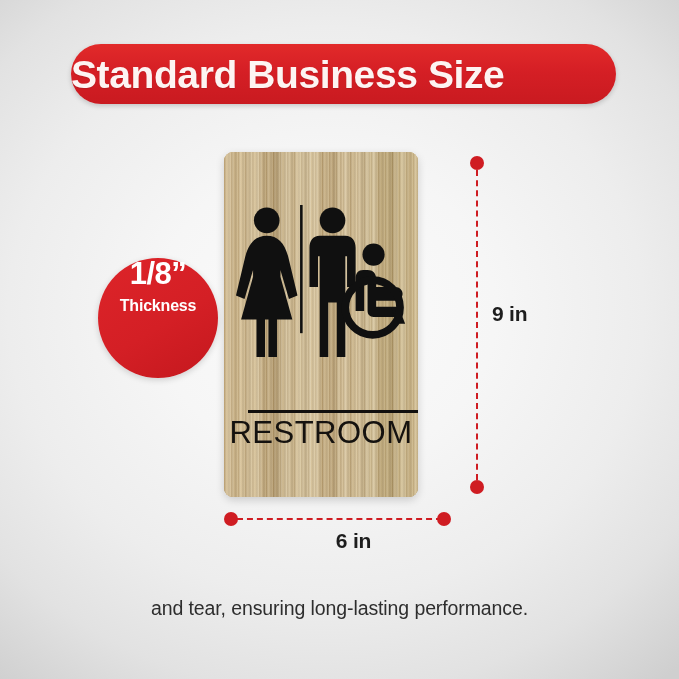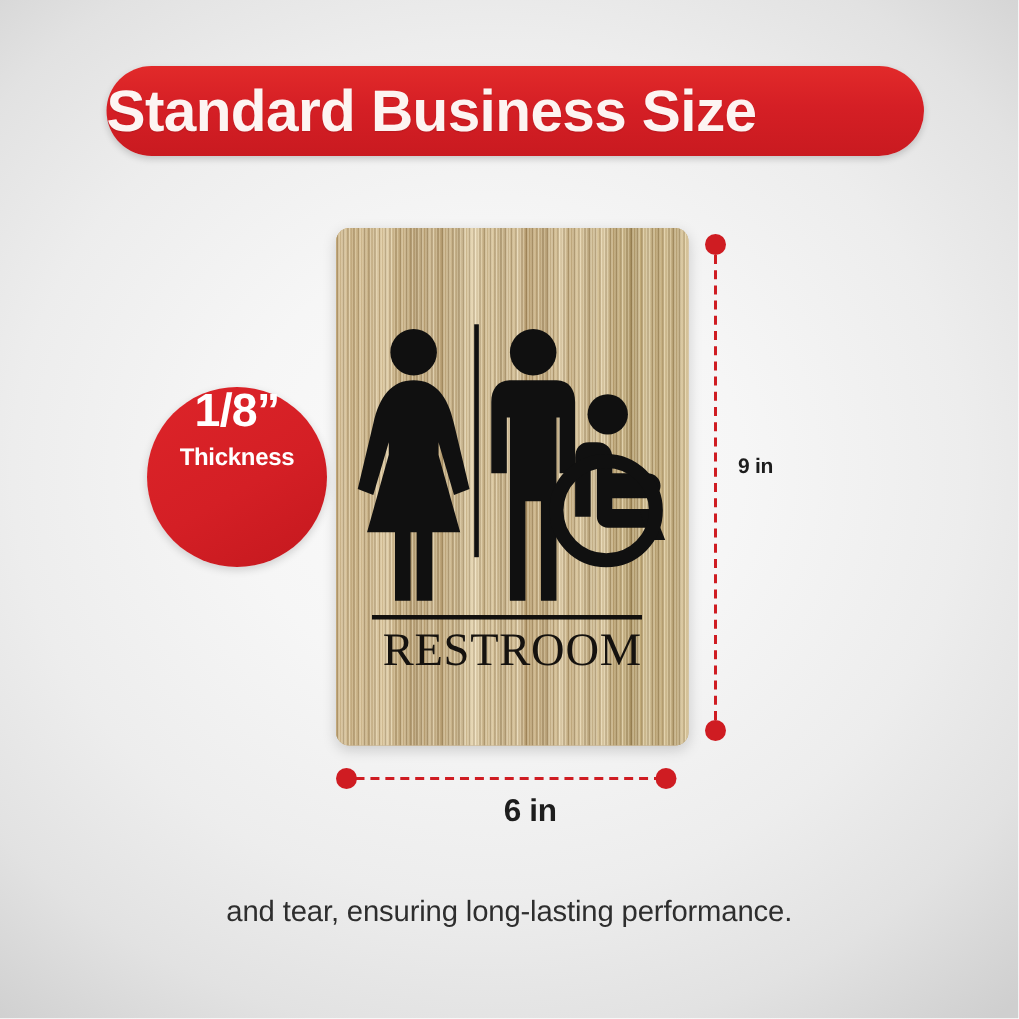--- a/index.html
+++ b/index.html
@@ -80,27 +80,26 @@
     line-height: 1;
     margin-top: 9px;
     letter-spacing: -0.2px;
   }
 
   
   #sign {
     position: absolute;
     left: 224px;
     top: 152px;
-    width: 235px;
+    width: 194px;
     height: 345px;
     border-radius: 9px;
     overflow: hidden;
     box-shadow: 0 3px 9px rgba(0,0,0,0.17);
     background-color: #c9b184;
-    font-family: Liberation Serif, serif;
   }
   #wood-grain {
     position: absolute;
     inset: 0;
     background-color: #cdb587;
     background-image:
       repeating-linear-gradient(90deg,
         rgba(96,70,32,0.00) 0px,
         rgba(96,70,32,0.30) 1px,
         rgba(255,246,222,0.42) 2px,
@@ -172,21 +171,21 @@
     height: 310px;
     border-left: 2px dashed #cf1c22;
   }
   #dim-v-dot-top   { left: 470px; top: 156px; }
   #dim-v-dot-bottom{ left: 470px; top: 480px; }
   #dim-v-label {
     position: absolute;
     left: 492px;
     top: 302px;
     color: #1d1d1d;
-    font-size: 14px;
+    font-size: 21px;
     font-weight: bold;
     letter-spacing: -0.2px;
   }
 
   #dim-h-line {
     position: absolute;
     left: 237px;
     top: 518px;
     width: 205px;
     height: 0;

